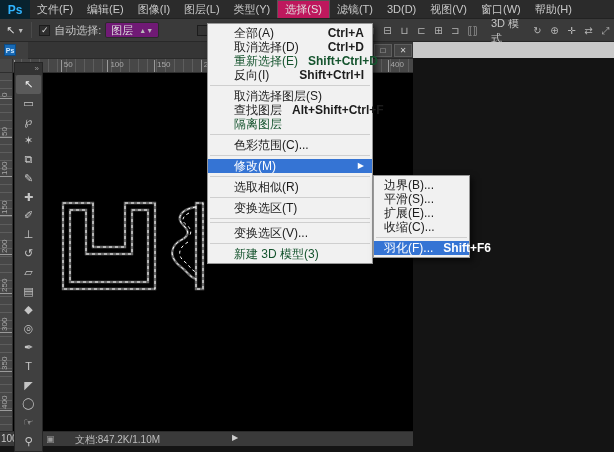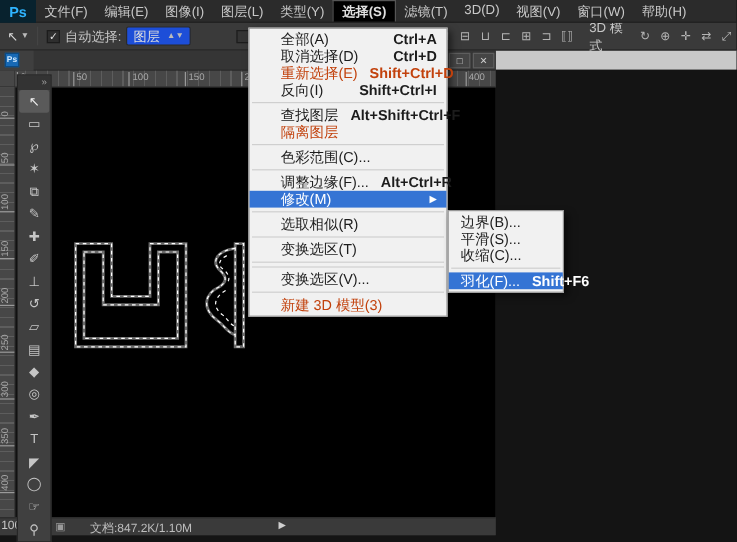--- a/index.html
+++ b/index.html
@@ -6,32 +6,32 @@
   html,body { width:614px; height:452px; background:#141414; }
   body { font-family:"Liberation Sans","DejaVu Sans",sans-serif; overflow:hidden; }
   #app { position:relative; width:614px; height:452px; background:#141414; overflow:hidden; }
 
   
   .menubar { position:absolute; left:0; top:0; width:614px; height:19px; background:#2b2b2b;
              display:flex; align-items:stretch; z-index:3; border-bottom:1px solid #222; }
   .ps-logo { width:30px; height:19px; background:#08222e; color:#2fb4ff; font-weight:bold;
              font-size:12px; display:flex; align-items:center; justify-content:center; }
   .mb-item { color:#c9c9c9; font-size:11px; padding:0 7px; display:flex; align-items:center; }
-  .mb-item.st-active { background:#000000; border:1px solid #555; border-bottom:none; color:#e0e0e0;font-weight:bold; }
+  .mb-item.st-active { background:#be185d; border:1px solid #555; border-bottom:none; color:#e0e0e0; }
 
   
   .optionsbar { position:absolute; left:0; top:19px; width:614px; height:23px; background:#3a3a3a;
                 border-bottom:1px solid #282828; z-index:2; display:flex; align-items:center;
                 color:#c6c6c6; font-size:11px; }
   .ob-toolicon { margin-left:6px; font-size:11px; color:#d8d8d8; }
   .ob-caret { font-size:7px; color:#bbb; margin-left:2px; }
   .ob-sep { width:1px; height:16px; background:#2c2c2c; border-right:1px solid #4a4a4a; margin:0 7px; }
   .checkbox { width:11px; height:11px; background:#2e2e2e; border:1px solid #1c1c1c; display:inline-flex;
               align-items:center; justify-content:center; font-size:9px; color:#ddd; margin-right:4px; }
-  .ob-select { background:#1d4ed8; border:1px solid #2a2a2a; border-radius:2px; height:16px;
+  .ob-select { background:#701a75; border:1px solid #2a2a2a; border-radius:2px; height:16px;
                display:inline-flex; align-items:center; padding:0 5px; margin-left:4px; color:#ddd; }
   .ob-select .arr { font-size:7px; margin-left:6px; color:#bbb; }
   .ob-right { position:absolute; left:362px; top:0; height:23px; display:flex; align-items:center; }
   .ob-ic { color:#b5b5b5; font-size:10px; width:17px; text-align:center; }
   .ob-3dlabel { color:#c6c6c6; font-size:11px; margin:0 6px 0 10px; }
 
   
   .light-strip { position:absolute; left:413px; top:42px; width:201px; height:16px; background:#c9c9c9; }
 
   
@@ -79,21 +79,21 @@
   .menu { position:absolute; background:#f1f1f1; border:1px solid #979797; box-shadow:3px 3px 6px rgba(0,0,0,0.55);
           z-index:10; padding:2px 0; font-size:12px; color:#1c1c1c; }
   .menu-main { left:207px; top:23px; width:166px; }
   .menu-sub { left:373px; top:175px; width:97px; }
   .mi { height:14px; line-height:14px; display:flex; align-items:center; padding:0 8px 0 26px; white-space:nowrap; }
   .menu-sub .mi { padding-left:10px; }
   .mi .lbl { flex:0 0 auto; }
   .mi .sc { margin-left:auto; padding-left:10px;font-weight:bold; }
   .mi .subarrow { margin-left:auto; font-size:8px; display:none; }
   .mi.has-sub .subarrow { display:inline; }
-  .mi.st-disabled { color:#c2410c; }
+  .mi.st-disabled { color:#14532d; }
   .mi.st-highlighted { background:#3574d4; color:#fff; }
   .menu-sep { height:1px; background:#cfcfcf; margin:3px 2px; }
 
   
   .ants-under { stroke:#6b6b6b; stroke-width:2.4; fill:none; }
   .ants { stroke:#ffffff; stroke-width:1; fill:none; stroke-dasharray:3 3; }
 </style>
 </head>
 <body>
 
@@ -370,44 +370,44 @@
 
       </div>
 
       <div class="mi">
         <span class="lbl">反向(I)</span>
         <span class="sc">Shift+Ctrl+I</span>
 
       </div>
     <div class="menu-sep"></div>
 
+      <div class="mi">
+        <span class="lbl">取消选择图层(S)</span>
+        <span class="sc"></span>
+
+      </div>
 
       <div class="mi">
         <span class="lbl">查找图层</span>
         <span class="sc">Alt+Shift+Ctrl+F</span>
 
       </div>
 
       <div class="mi st-disabled">
         <span class="lbl">隔离图层</span>
         <span class="sc"></span>
 
       </div>
     <div class="menu-sep"></div>
       <div class="mi">
         <span class="lbl">色彩范围(C)...</span>
         <span class="sc"></span>
 
       </div>
     <div class="menu-sep"></div>
-      <div class="mi">
-        <span class="lbl">调整边缘(F)...</span>
-        <span class="sc">Alt+Ctrl+R</span>
-
-      </div>
 
       <div class="mi st-highlighted has-sub">
         <span class="lbl">修改(M)</span>
         <span class="sc"></span>
         <span class="subarrow">▶</span>
       </div>
     <div class="menu-sep"></div>
 
       <div class="mi">
         <span class="lbl">选取相似(R)</span>
@@ -441,20 +441,24 @@
       <div class="mi">
         <span class="lbl">边界(B)...</span>
         <span class="sc"></span>
       </div>
 
       <div class="mi">
         <span class="lbl">平滑(S)...</span>
         <span class="sc"></span>
       </div>
 
+      <div class="mi">
+        <span class="lbl">扩展(E)...</span>
+        <span class="sc"></span>
+      </div>
 
       <div class="mi">
         <span class="lbl">收缩(C)...</span>
         <span class="sc"></span>
       </div>
     <div class="menu-sep"></div>
       <div class="mi st-highlighted">
         <span class="lbl">羽化(F)...</span>
         <span class="sc">Shift+F6</span>
       </div>

